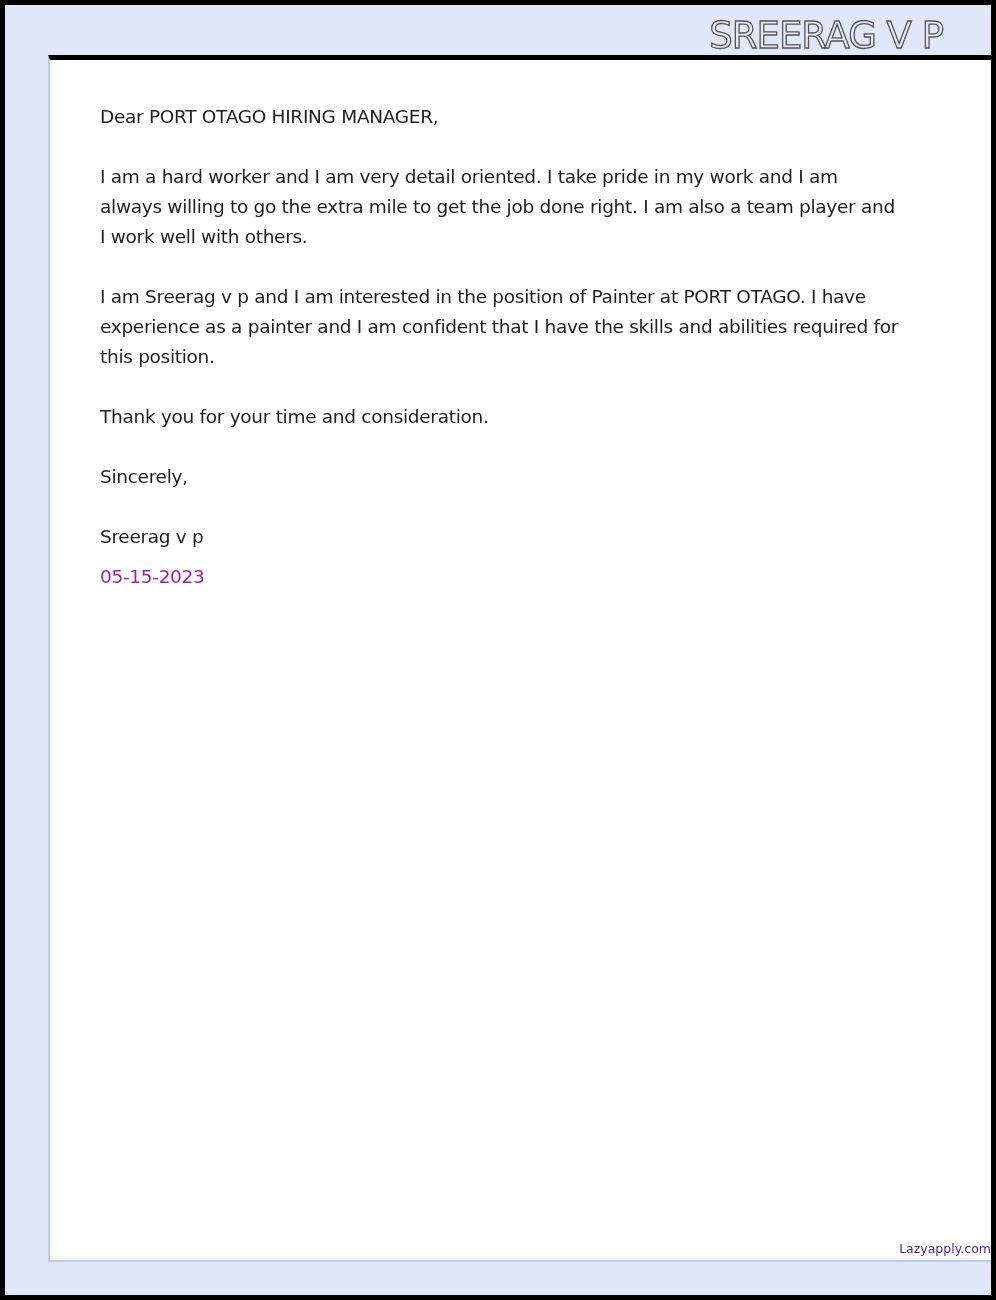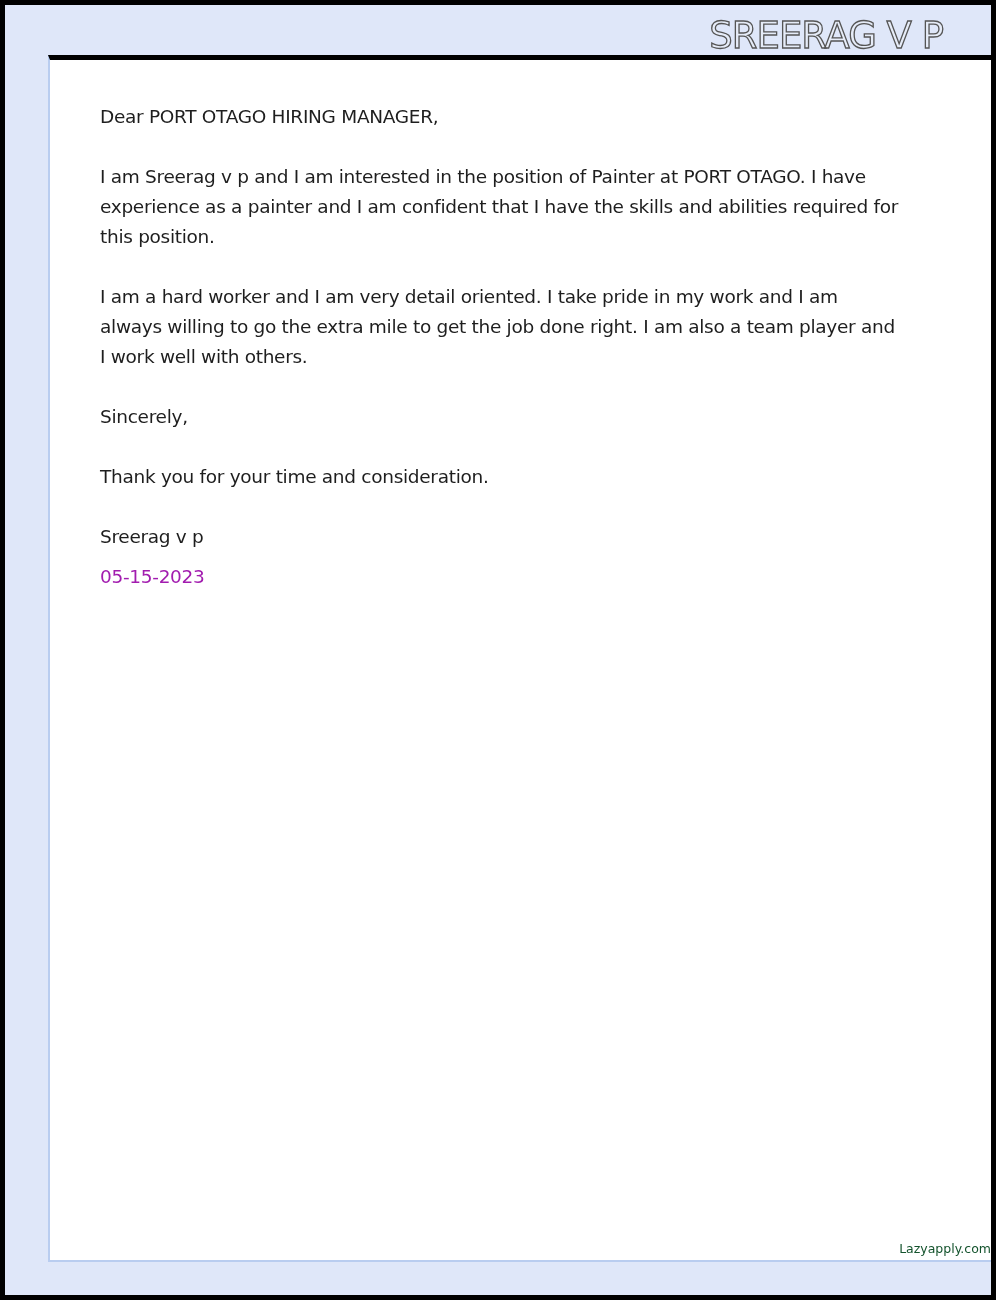--- a/index.html
+++ b/index.html
@@ -59,32 +59,32 @@
     }
     .date {
       color: #a21caf;
       margin: 0;
     }
     .footer-brand {
       position: absolute;
       right: 10px;
       bottom: 4px;
       font-size: 12.5px;
-      color: #14532d;
+      color: #4c1d95;
     }
   </style>
 </head>
 <body>
 
 <div class="header-name">SREERAG V P</div>
 
 <div class="page">
   <div class="letter">
     <p>Dear PORT OTAGO HIRING MANAGER,</p>
+    <p>I am a hard worker and I am very detail oriented. I take pride in my work and I am always willing to go the extra mile to get the job done right. I am also a team player and I work well with others.</p>
     <p>I am Sreerag v p and I am interested in the position of Painter at PORT OTAGO. I have experience as a painter and I am confident that I have the skills and abilities required for this position.</p>
-    <p>I am a hard worker and I am very detail oriented. I take pride in my work and I am always willing to go the extra mile to get the job done right. I am also a team player and I work well with others.</p>
+    <p>Thank you for your time and consideration.</p>
     <p>Sincerely,</p>
-    <p>Thank you for your time and consideration.</p>
     <p class="sig">Sreerag v p</p>
     <p class="date">05-15-2023</p>
   </div>
   <div class="footer-brand">Lazyapply.com</div>
 </div>
 
 </body></html>

